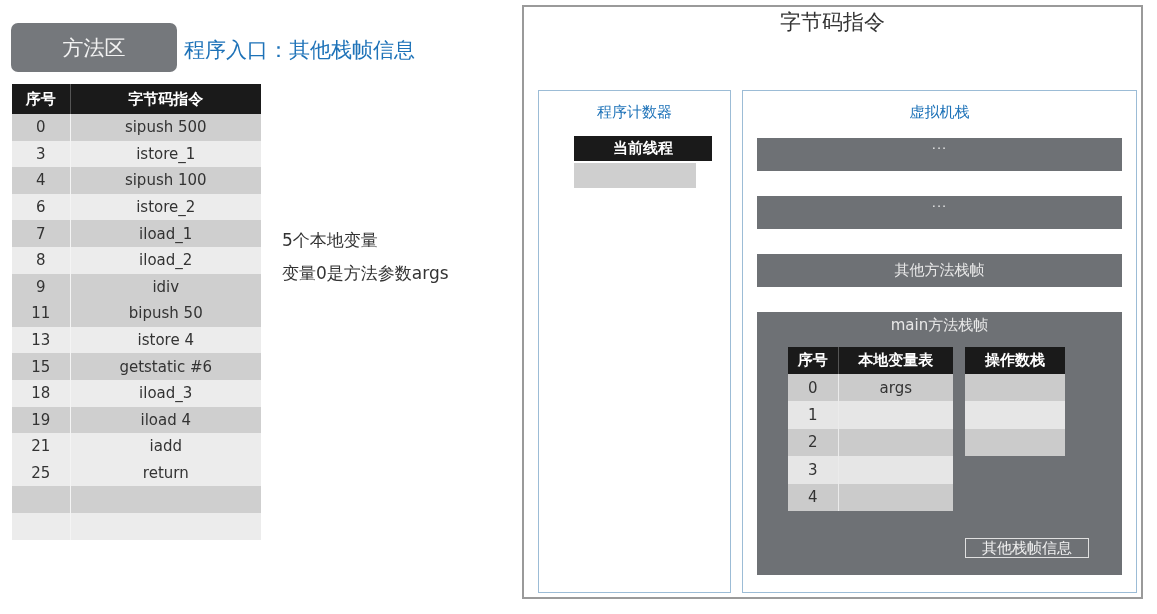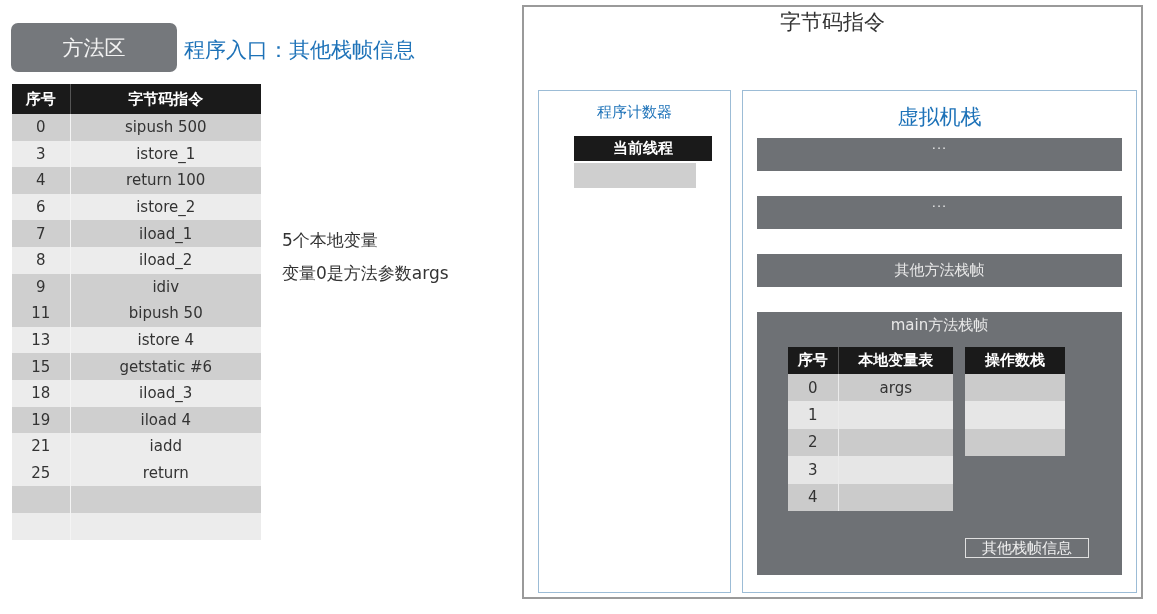--- a/index.html
+++ b/index.html
@@ -58,21 +58,21 @@
     left: 574px; top: 136px; width: 138px; height: 25px; background: #1a1a1a; color: #fff;
     font-size: 15px; font-weight: bold; display: flex; align-items: center; justify-content: center;
   }
   .pc-cell { left: 574px; top: 163px; width: 122px; height: 25px; background: #cfcfcf; }
 
   .vm-box {
     left: 742px; top: 90px; width: 395px; height: 503px;
     border: 1.5px solid #9cbcd6; box-sizing: border-box;
   }
   .vm-title {
-    left: 742px; top: 103px; width: 395px; text-align: center; color: #1d72b8; font-size: 21px;
+    left: 742px; top: 103px; width: 395px; text-align: center; color: #1d72b8; font-size: 15px;
   }
   .frame-bar {
     left: 757px; width: 365px; height: 33px; background: #6e7175; color: #e8e8e8;
     display: flex; align-items: center; justify-content: center; font-size: 15px;
   }
   .frame-bar.ellipsis { align-items: flex-start; padding-top: 3px; box-sizing: border-box; font-size: 13px; letter-spacing: 1px; }
 
   .main-frame {
     left: 757px; top: 312px; width: 365px; height: 263px; background: #6e7175;
   }
@@ -132,21 +132,21 @@
     <tr class="dark">
         <td>0</td>
         <td>sipush 500</td>
       </tr>
     <tr class="light">
         <td>3</td>
         <td>istore_1</td>
       </tr>
     <tr class="dark">
         <td>4</td>
-        <td>return 100</td>
+        <td>sipush 100</td>
       </tr>
     <tr class="light">
         <td>6</td>
         <td>istore_2</td>
       </tr>
     <tr class="dark">
         <td>7</td>
         <td>iload_1</td>
       </tr>
     <tr class="light">

